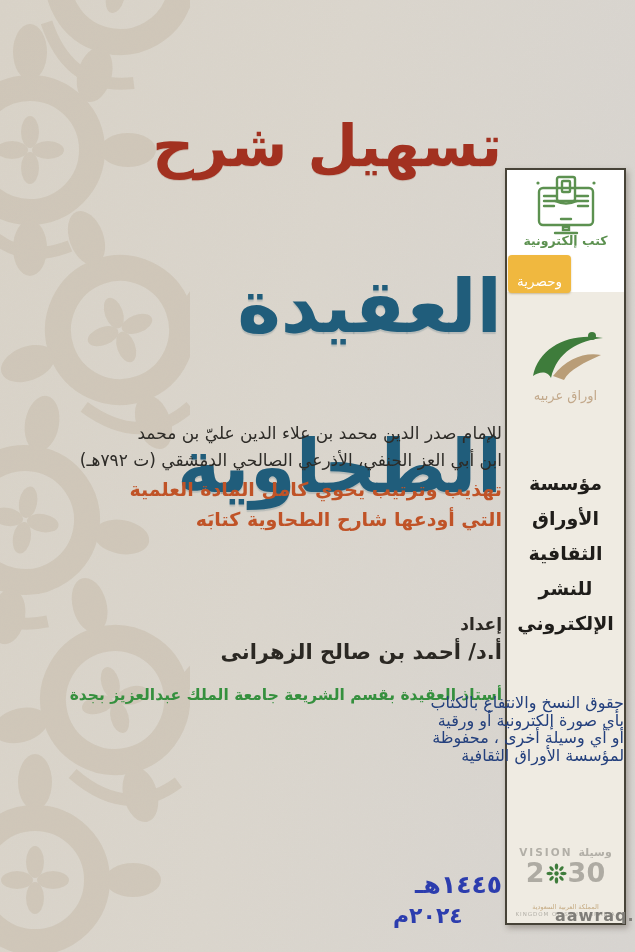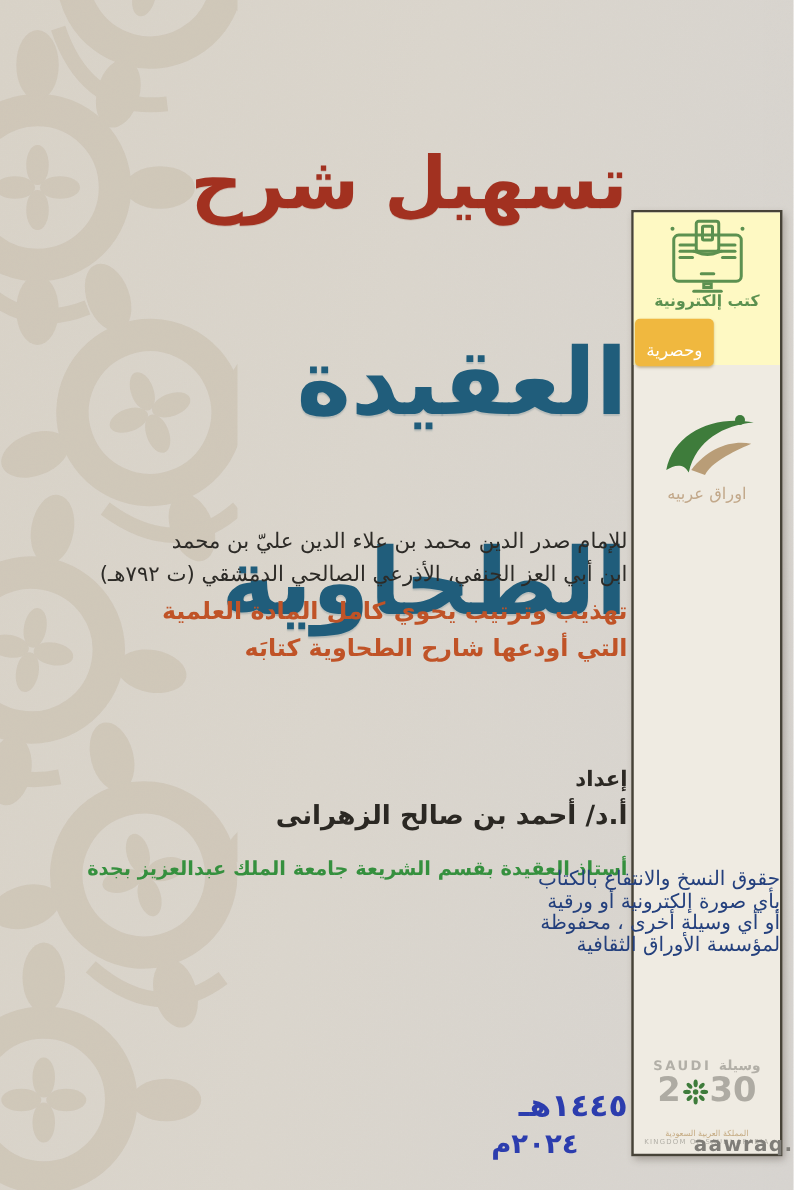--- a/index.html
+++ b/index.html
@@ -58,21 +58,21 @@
     font-size:22px;font-weight:bold;color:#2c3dae;
   }
   
   .strip{
     position:absolute;left:505px;top:168px;width:121px;height:757px;
     background:#efebe2;border:2px solid #474338;box-sizing:border-box;
     box-shadow:2px 3px 6px rgba(60,50,40,.35);
   }
   .ebook-card{
     position:absolute;left:0;top:0;width:100%;height:122px;
-    background:#fef9c3;text-align:center;
+    background:#ffffff;text-align:center;
   }
   .ebook-icon{position:absolute;left:50%;top:5px;transform:translateX(-50%);}
   .ebook-label{
     position:absolute;top:63px;left:0;width:100%;
     font-size:12.5px;font-weight:bold;color:#5c9150;direction:rtl;
   }
   .exclusive-badge{
     position:absolute;top:85px;left:1px;
     background:#f0b83f;color:#fff;font-size:13.5px;font-weight:normal;
     padding:18px 9px 4px 9px;border-radius:4px;direction:rtl;
@@ -193,31 +193,38 @@
 
     <div class="pub-logo">
       <svg width="86" height="54" viewBox="0 0 86 54">
         <path d="M10,48 C16,18 48,4 80,10 C56,12 34,24 28,50 C24,42 16,44 10,48 Z" fill="#3e7c3b"></path>
         <path d="M30,48 C44,30 62,24 78,27 C62,34 46,42 41,52 Z" fill="#b99d77"></path>
         <circle cx="69" cy="8" r="4" fill="#3e7c3b"></circle>
       </svg>
       <div class="pub-logo-name">اوراق عربيه</div>
     </div>
 
+    <div class="org-name">
+      <div>مؤسسة</div>
+      <div>الأوراق</div>
+      <div>الثقافية</div>
+      <div>للنشر</div>
+      <div>الإلكتروني</div>
+    </div>
 
     <div class="copyright">
       <div>حقوق النسخ والانتفاع بالكتاب</div>
       <div>بأي صورة إلكترونية أو ورقية</div>
       <div>أو أي وسيلة أخرى ، محفوظة</div>
       <div>لمؤسسة الأوراق الثقافية</div>
     </div>
 
     <div class="vision">
       <div class="vision-row1">
-        <span>SAUDI</span>
+        <span>VISION</span>
         <span class="ar">وسيلة</span>
       </div>
       <div class="vision-row2">
         <span>2</span>
         <svg width="21" height="21" viewBox="0 0 21 21">
           <g fill="#3e7c3b">
             <circle cx="10.5" cy="10.5" r="2.2"></circle>
             <ellipse cx="10.5" cy="3.6" rx="1.7" ry="3.1"></ellipse>
             <ellipse cx="10.5" cy="17.4" rx="1.7" ry="3.1"></ellipse>
             <ellipse cx="3.6" cy="10.5" rx="3.1" ry="1.7"></ellipse>

